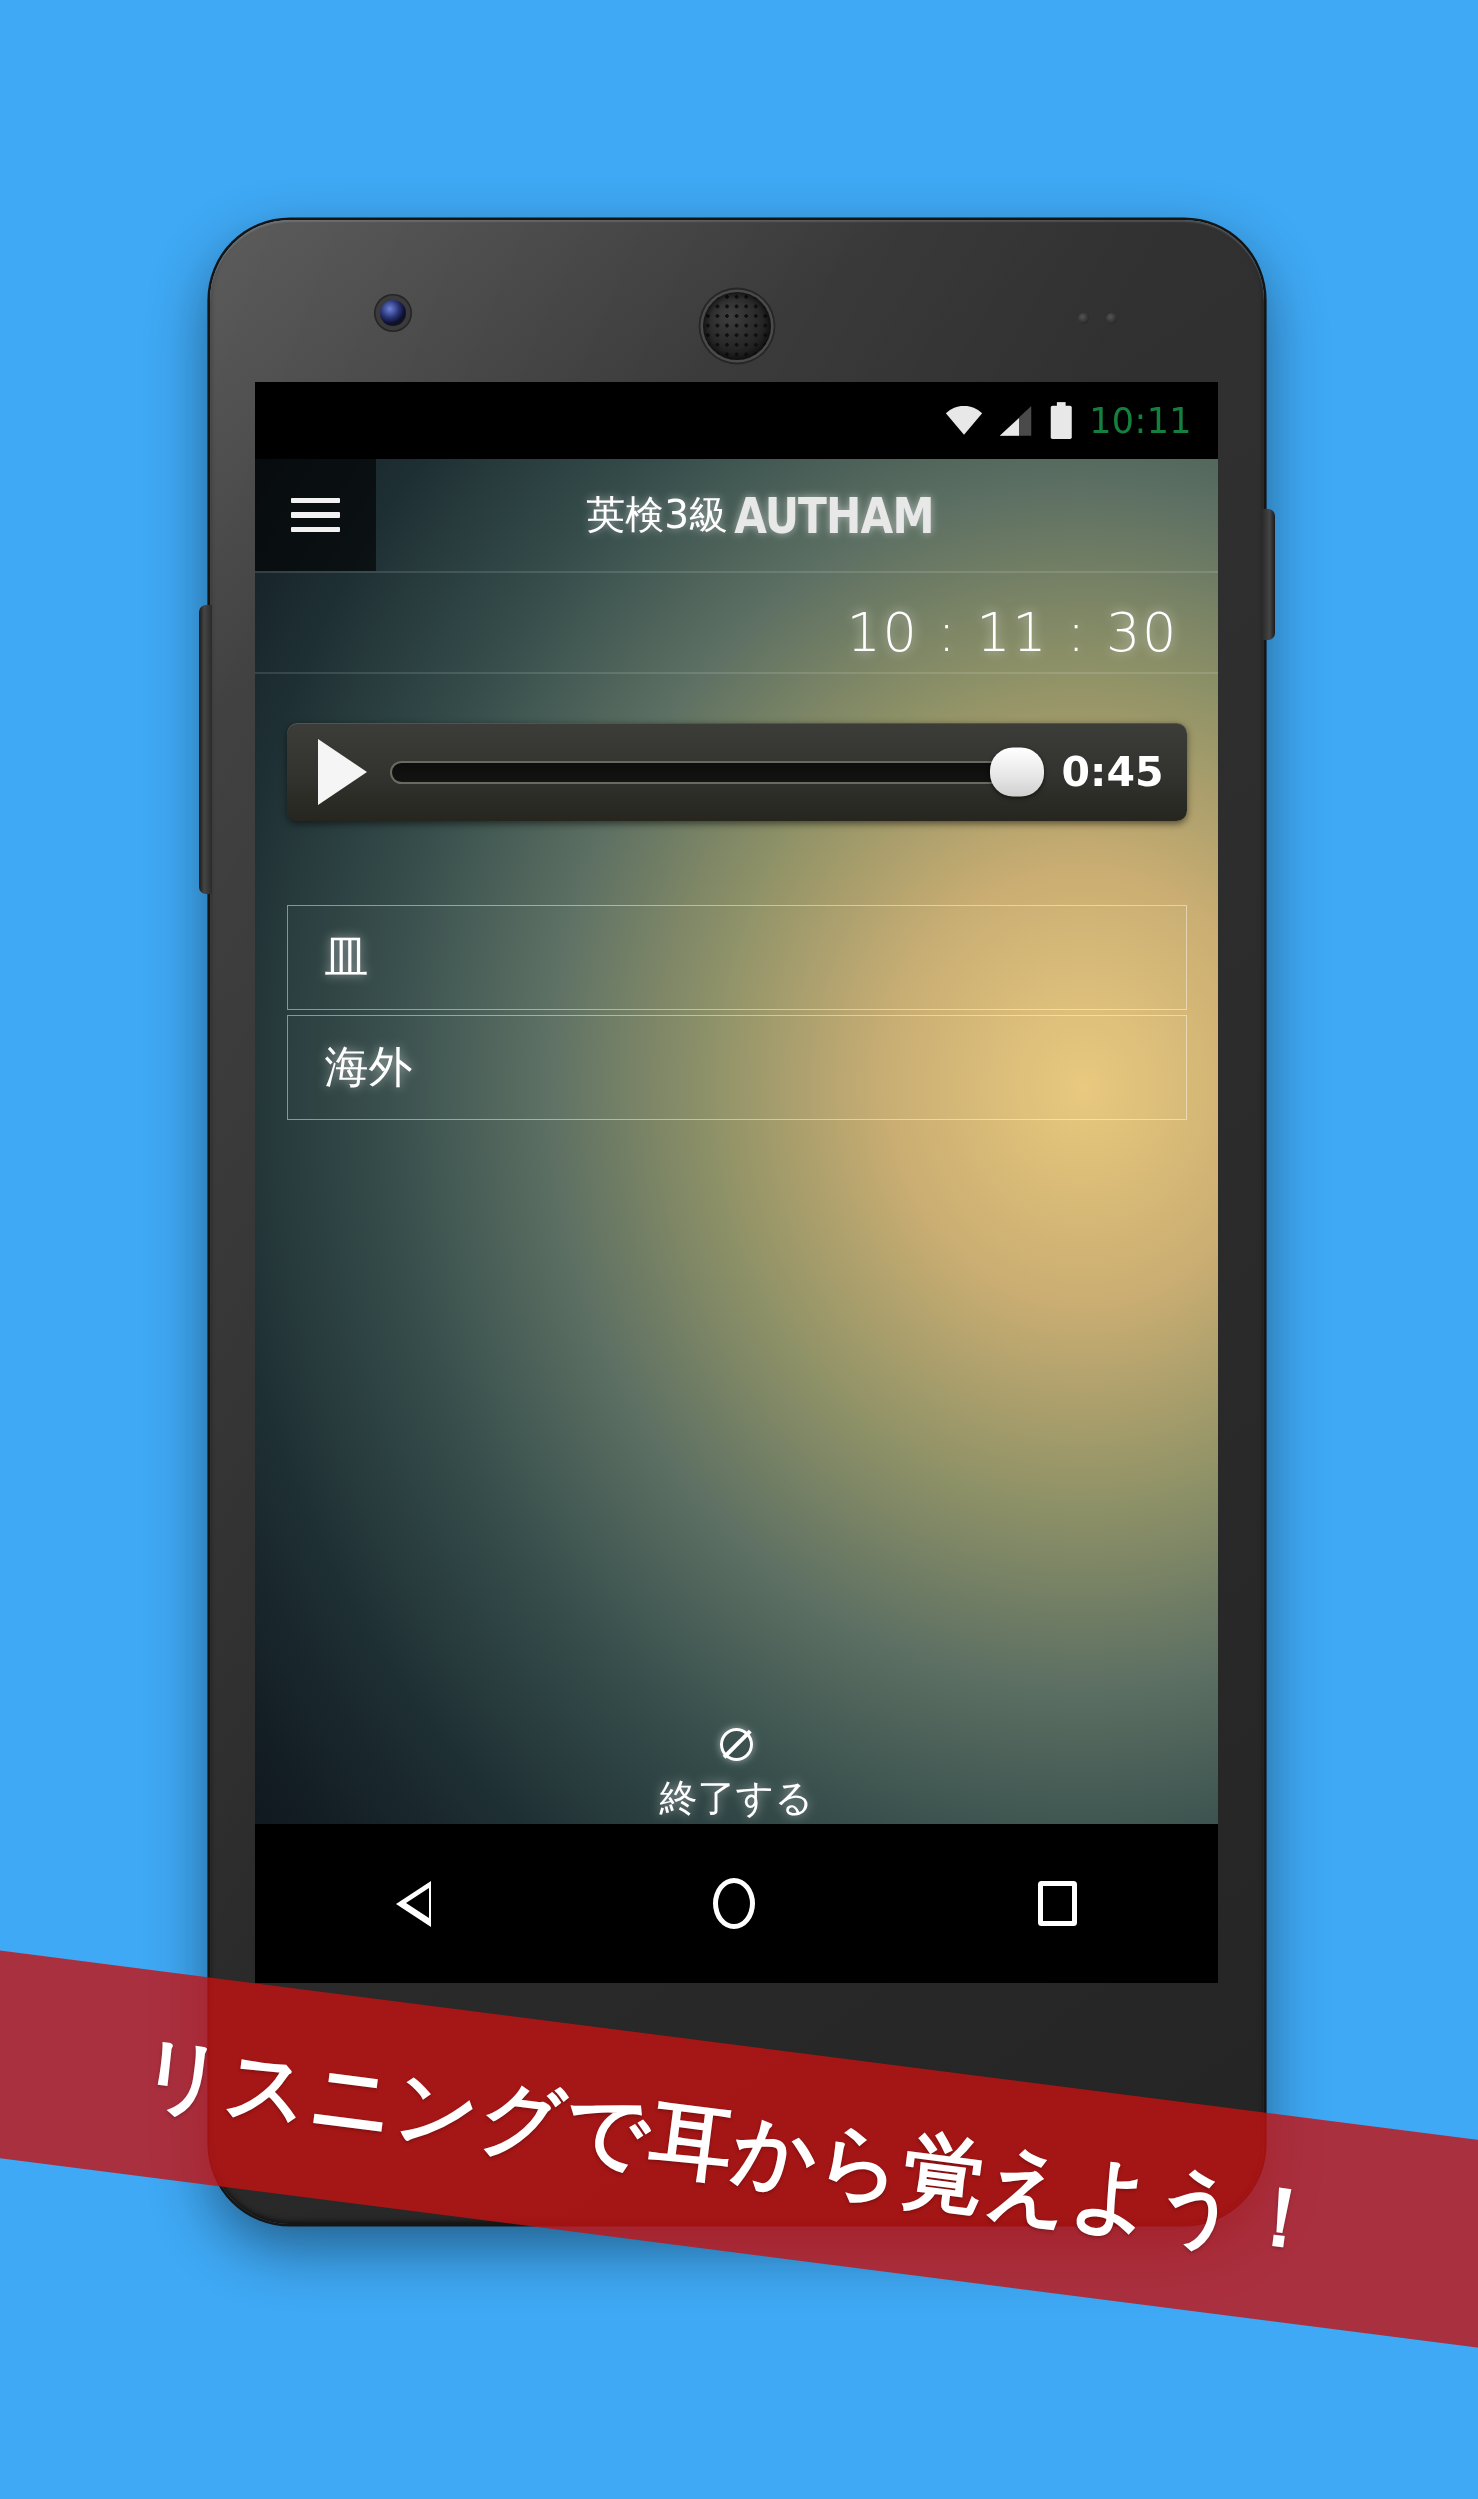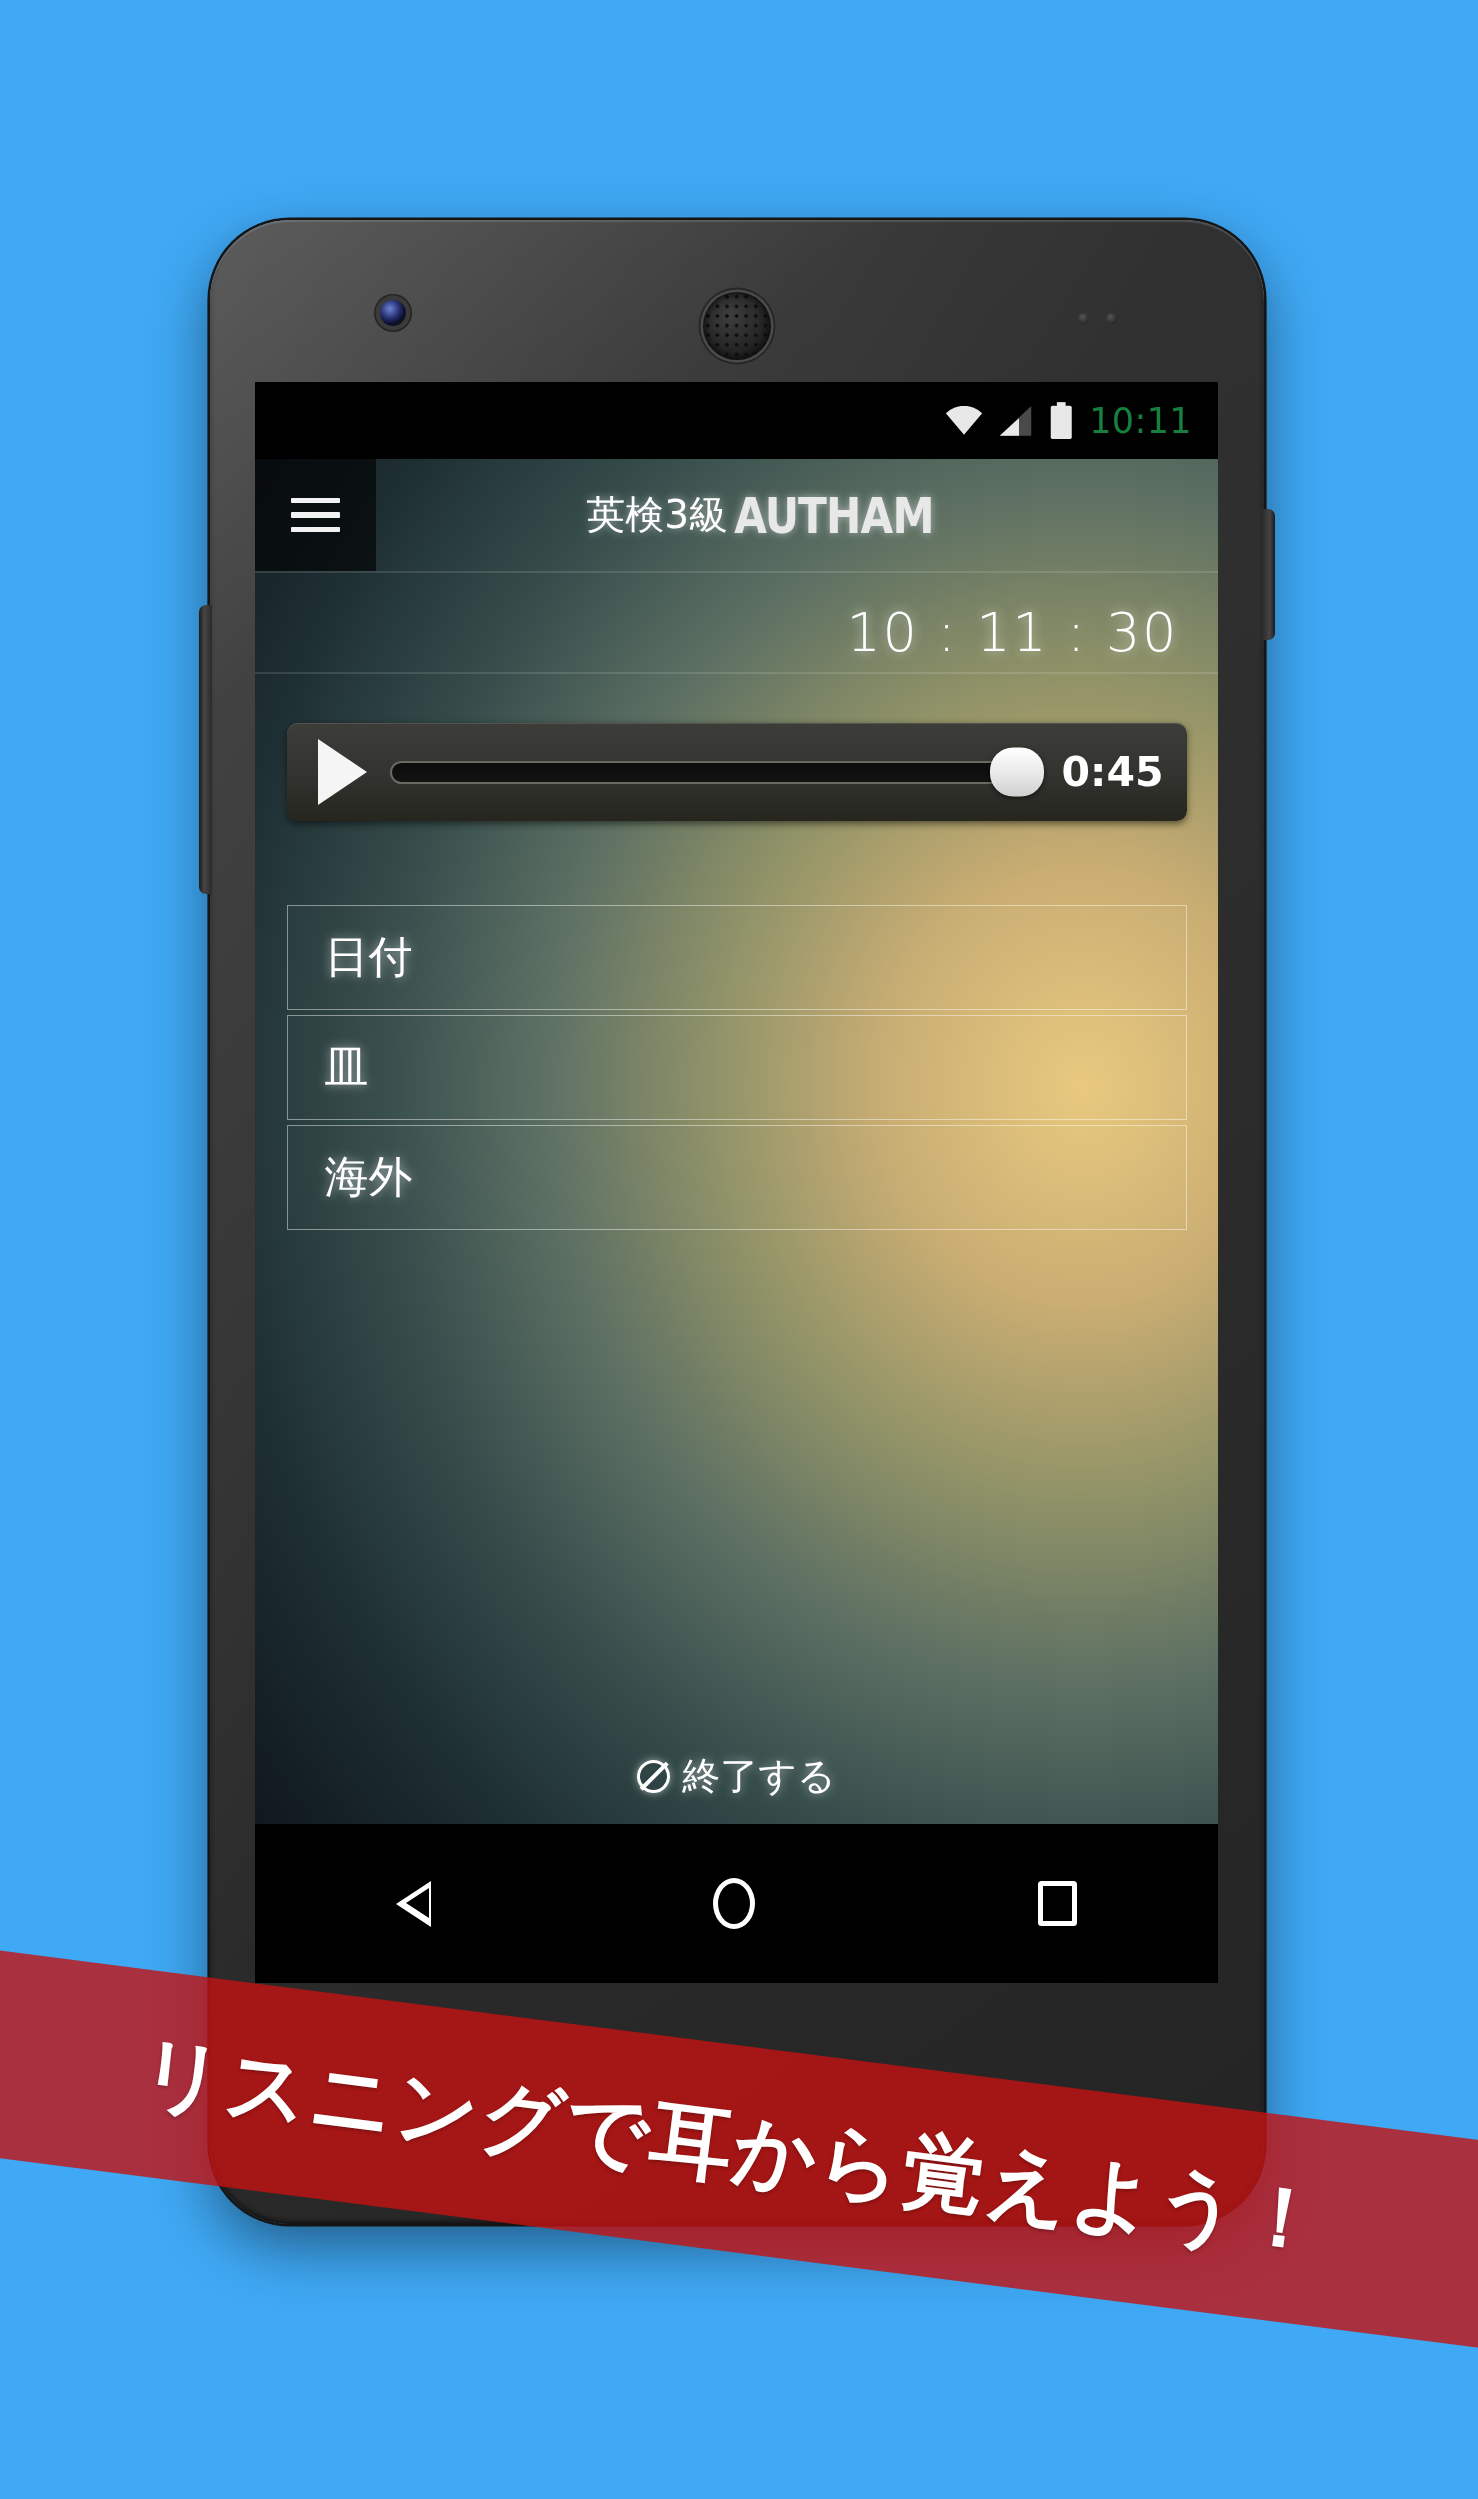--- a/index.html
+++ b/index.html
@@ -160,21 +160,21 @@
     background:rgba(255,255,255,.015);
   }
   .option-label{
     color:#fff; font-size:44px; font-weight:500;
     text-shadow:0 0 10.5px rgba(255,255,255,.6);
   }
 
   
   #quit-row{
     position:absolute; left:0; bottom:0; width:100%; height:96px;
-    display:flex; align-items:center; justify-content:center; gap:12.2px;
+    display:flex; align-items:center; justify-content:center; gap:12.2px;flex-direction:column;
   }
   #quit-icon{
     width:33px; height:33px; border-radius:50%;
     border:3.5px solid #fff; position:relative; box-shadow:0 0 8.7px rgba(255,255,255,.5);
   }
   #quit-icon:after{
     content:""; position:absolute; left:50%; top:50%;
     width:37px; height:3.5px; background:#fff;
     transform:translate(-50%,-50%) rotate(-45deg);
   }
@@ -270,23 +270,20 @@
         <div id="player">
           <div id="play-btn"></div>
           <div id="seek">
             <div id="seek-thumb"></div>
           </div>
           <span id="player-time">0:45</span>
         </div>
 
         <div id="options">
           <div class="option">
-            <span class="option-label">日付</span>
-          </div>
-          <div class="option">
             <span class="option-label">皿</span>
           </div>
           <div class="option">
             <span class="option-label">海外</span>
           </div>
         </div>
 
         <div id="quit-row">
           <span id="quit-icon"></span>
           <span id="quit-label">終了する</span>

